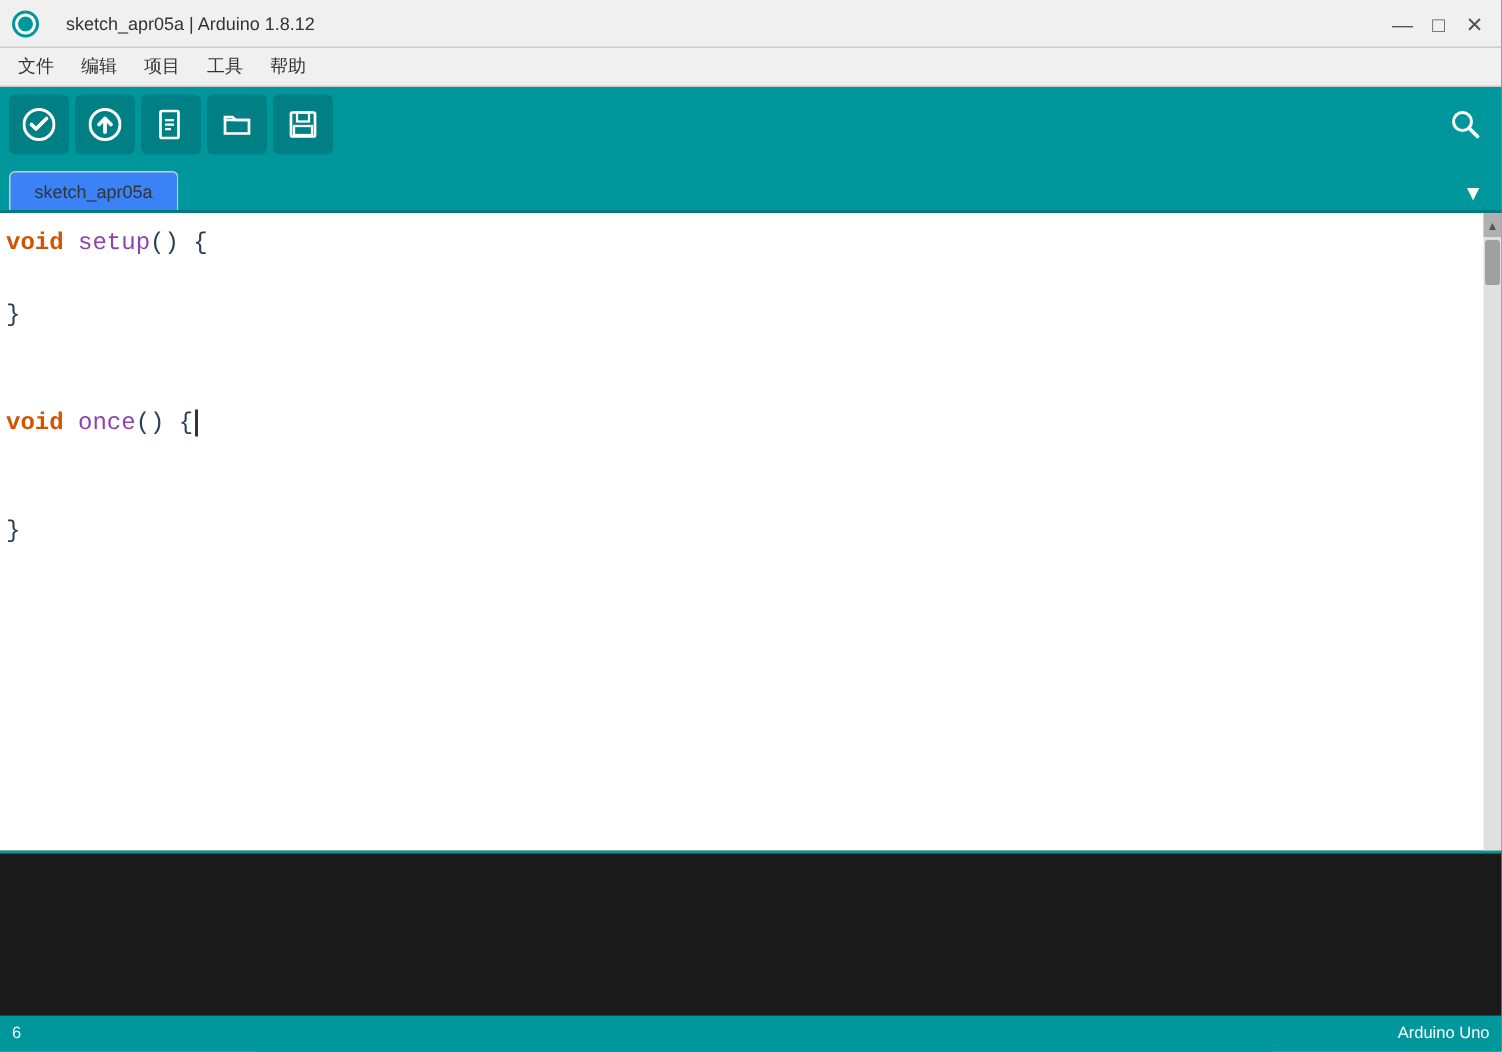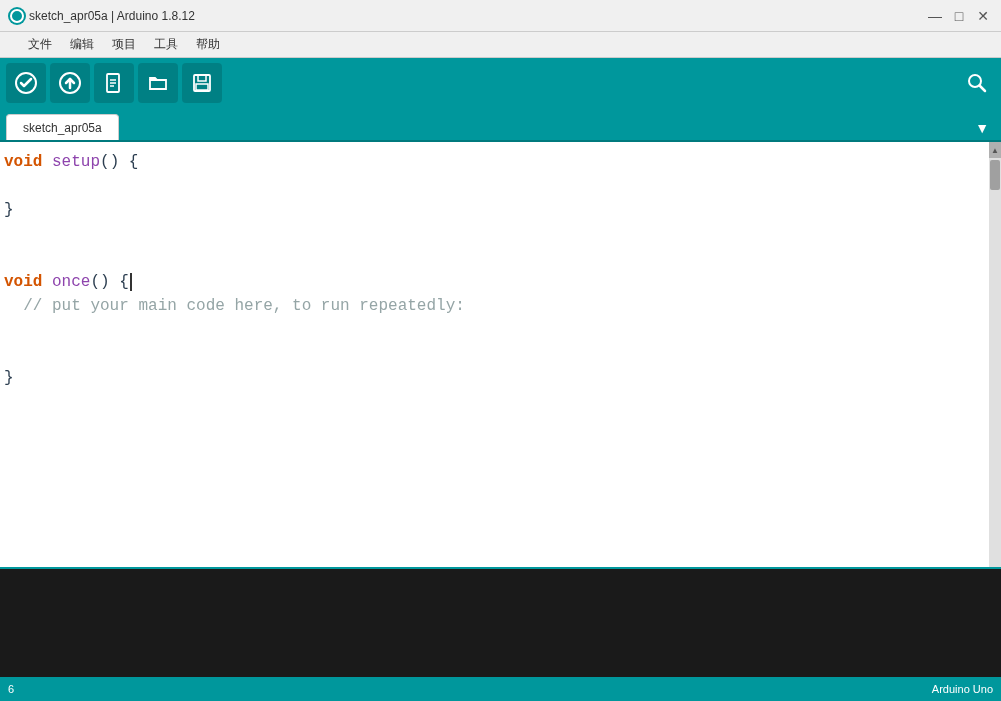--- a/index.html
+++ b/index.html
@@ -26,21 +26,21 @@
       align-items: center;
       justify-content: space-between;
       padding: 0 8px;
       border-bottom: 1px solid #ccc;
       flex-shrink: 0;
     }
 
     .title-bar-left {
       display: flex;
       align-items: center;
-      gap: 3px;
+      gap: 18px;
     }
 
     .title-bar-logo {
       width: 18px;
       height: 18px;
       border-radius: 50%;
       background: #00979c;
       display: flex;
       align-items: center;
       justify-content: center;
@@ -77,21 +77,21 @@
       align-items: center;
       justify-content: center;
     }
 
     
     .menu-bar {
       background: #f0f0f0;
       height: 26px;
       display: flex;
       align-items: center;
-      padding: 0 20px;
+      padding: 0 4px;
       gap: 2px;
       border-bottom: 1px solid #ccc;
       flex-shrink: 0;
     }
 
     .menu-item {
       font-size: 12px;
       color: #333;
       padding: 2px 8px;
       cursor: pointer;
@@ -145,21 +145,21 @@
       background: #00979c;
       height: 34px;
       display: flex;
       align-items: flex-end;
       padding: 0 6px;
       border-bottom: 2px solid #007a7e;
       flex-shrink: 0;
     }
 
     .tab {
-      background: #ffffff;
+      background: #3b82f6;
       border-radius: 4px 4px 0 0;
       padding: 4px 16px;
       font-size: 12px;
       color: #333;
       cursor: pointer;
       border: 1px solid #ccc;
       border-bottom: none;
       height: 26px;
       display: flex;
       align-items: center;
@@ -356,21 +356,20 @@
     <span class="code-line"> </span>
 
     <span class="code-line"><span class="code-text">}</span></span>
 
     <span class="code-line"> </span>
 
     <span class="code-line"> </span>
 
     <span class="code-line"><span class="code-keyword">void</span><span class="code-text"> </span><span class="code-function">once</span><span class="code-text">() {</span><span style="border-left: 2px solid #333; margin-left: 1px;"></span></span>
 
-    <span class="code-line"><span class="code-comment">  // put your main code here, to run repeatedly:</span></span>
 
     <span class="code-line"> </span>
 
     <span class="code-line"> </span>
 
     <span class="code-line"><span class="code-text">}</span></span>
   </div>
 
   <div class="editor-scrollbar-right">
     <button class="scrollbar-up-btn">▲</button>

